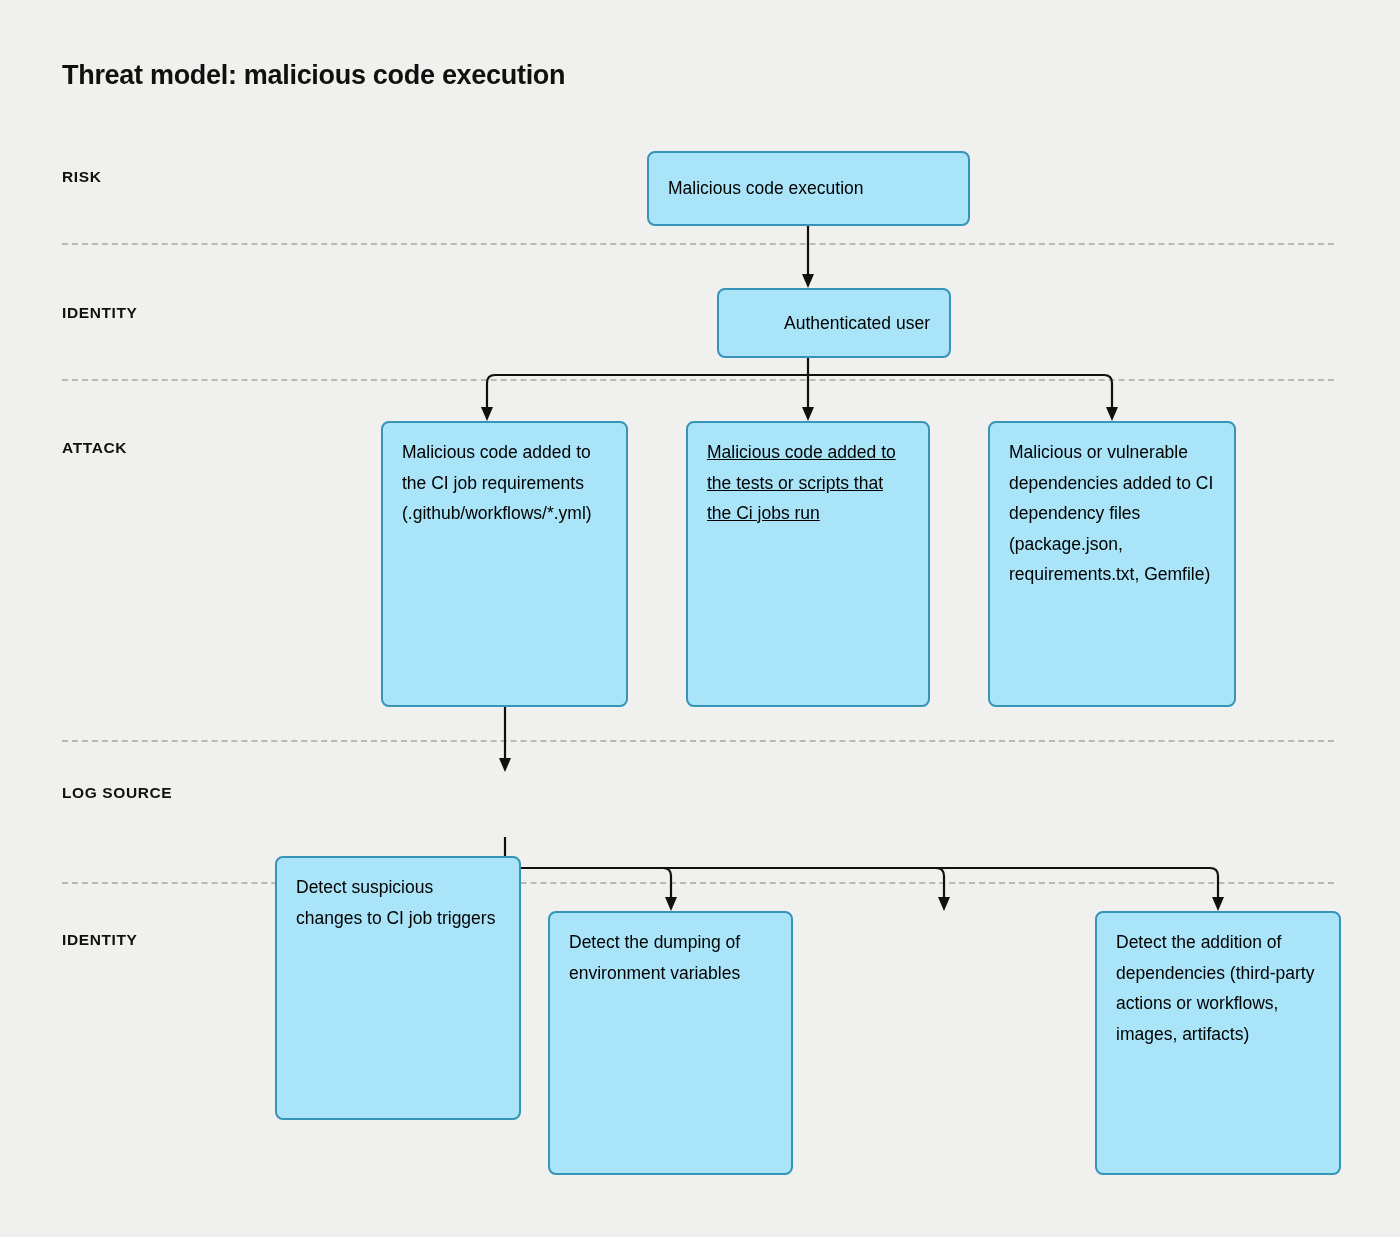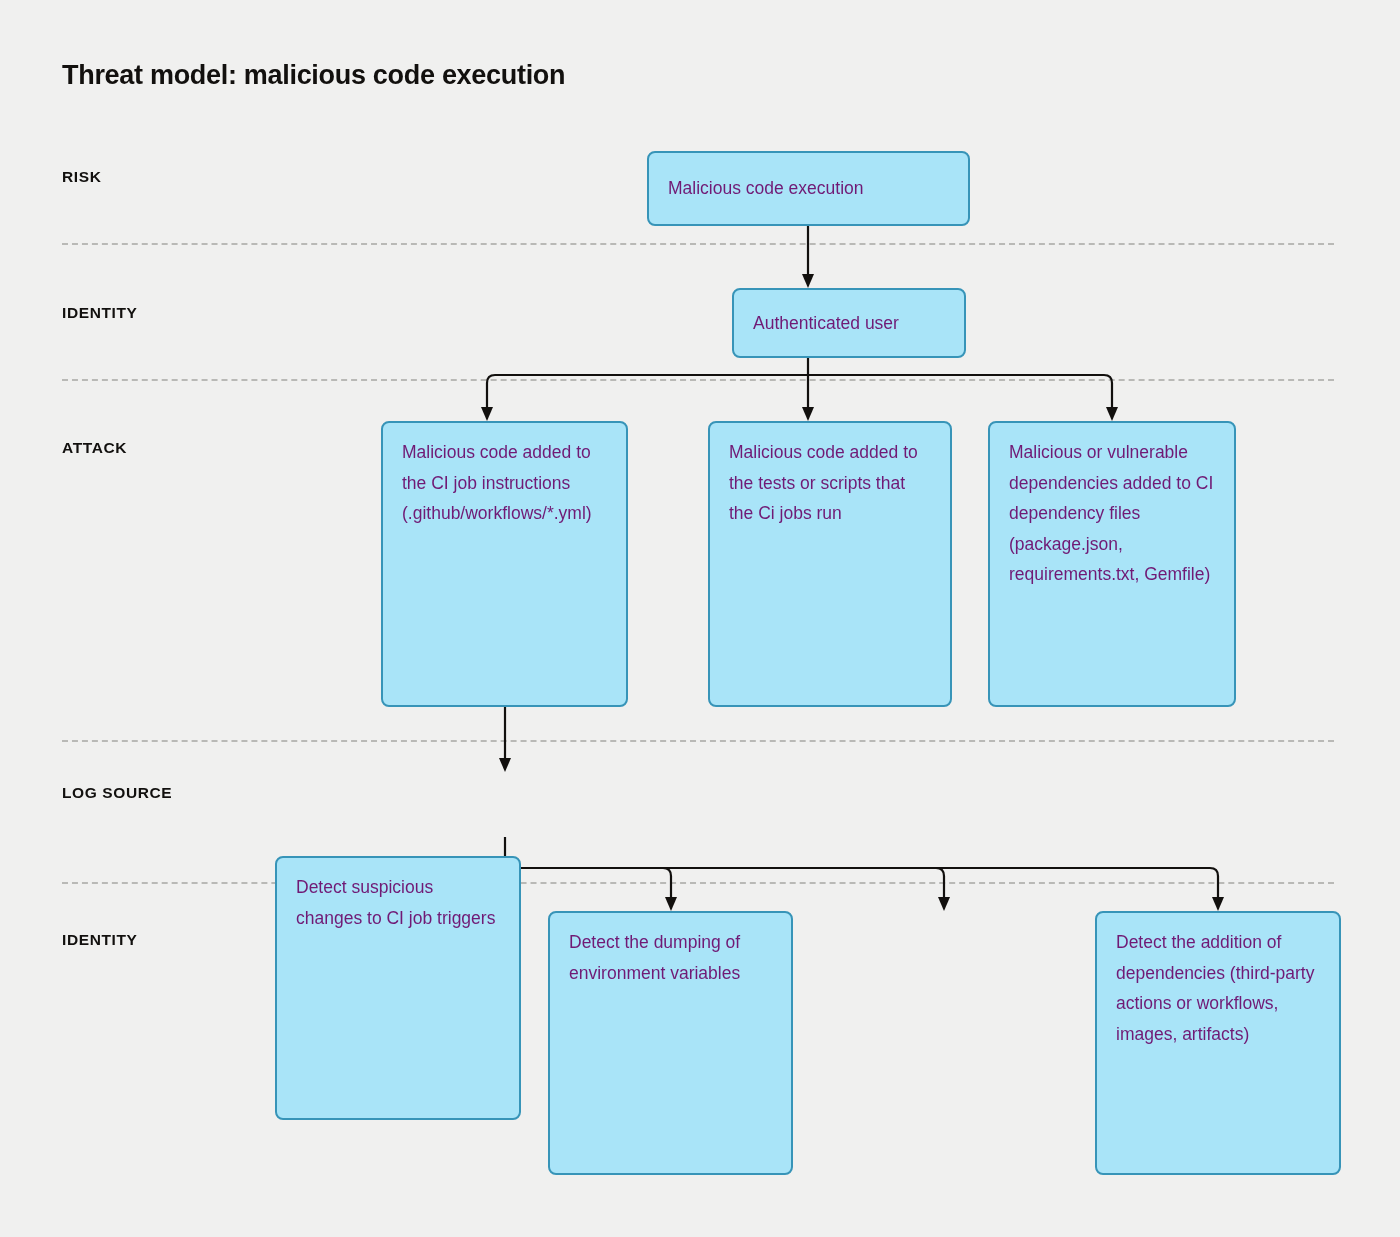--- a/index.html
+++ b/index.html
@@ -42,21 +42,21 @@
     width: 1272px;
     height: 0;
     border-top: 2px dashed #b9b9b6;
   }
   .node {
     position: absolute;
     box-sizing: border-box;
     background: #a9e4f8;
     border: 2px solid #3794b8;
     border-radius: 8px;
-    color: #701a75;
+    color: #000000;
     font-size: 17.5px;
     line-height: 30.5px;
     padding: 14px 19px 10px 19px;
     white-space: pre-line;
   }
   .node.centered {
     display: flex;
     align-items: center;
     padding-top: 0;
     padding-bottom: 0;
@@ -120,26 +120,26 @@
     <polygon points="398,911 392,897 404,897"></polygon>
     <polygon points="671,911 665,897 677,897"></polygon>
     <polygon points="944,911 938,897 950,897"></polygon>
     <polygon points="1218,911 1212,897 1224,897"></polygon>
   </svg>
 
   <div class="node centered" style="left:647px; top:151px; width:323px; height:75px;">
     <span>Malicious code execution</span>
   </div>
 
-  <div class="node centered" style="left:732px; top:288px; width:234px; height:70px;">
+  <div class="node centered" style="left:717px; top:288px; width:234px; height:70px;justify-content:flex-end;">
     <span>Authenticated user</span>
   </div>
 
-  <div class="node" style="left:381px; top:421px; width:247px; height:286px;">Malicious code added to the CI job instructions (.github/workflows/*.yml)</div>
-  <div class="node" style="left:708px; top:421px; width:244px; height:286px;">Malicious code added to the tests or scripts that the Ci jobs run</div>
+  <div class="node" style="left:381px; top:421px; width:247px; height:286px;">Malicious code added to the CI job requirements (.github/workflows/*.yml)</div>
+  <div class="node" style="left:686px; top:421px; width:244px; height:286px;text-decoration:underline;">Malicious code added to the tests or scripts that the Ci jobs run</div>
   <div class="node" style="left:988px; top:421px; width:248px; height:286px;">Malicious or vulnerable dependencies added to CI dependency files (package.json, requirements.txt, Gemfile)</div>
 
 
   <div class="node" style="left:275px; top:856px; width:246px; height:264px;">Detect suspicious changes to CI job triggers</div>
   <div class="node" style="left:548px; top:911px; width:245px; height:264px;">Detect the dumping of environment variables</div>
   <div class="node" style="left:1095px; top:911px; width:246px; height:264px;">Detect the addition of dependencies (third-party actions or workflows, images, artifacts)</div>
 
 </div>
 
 </body></html>

